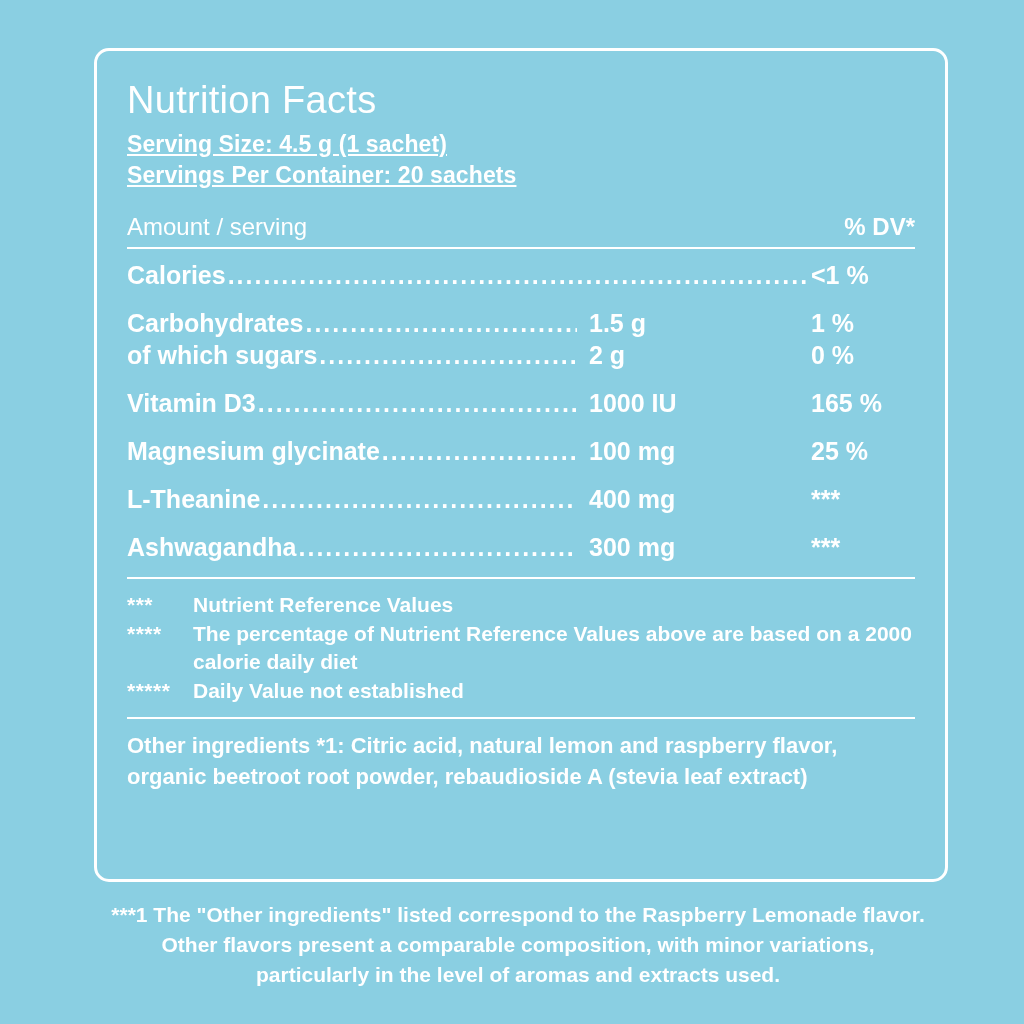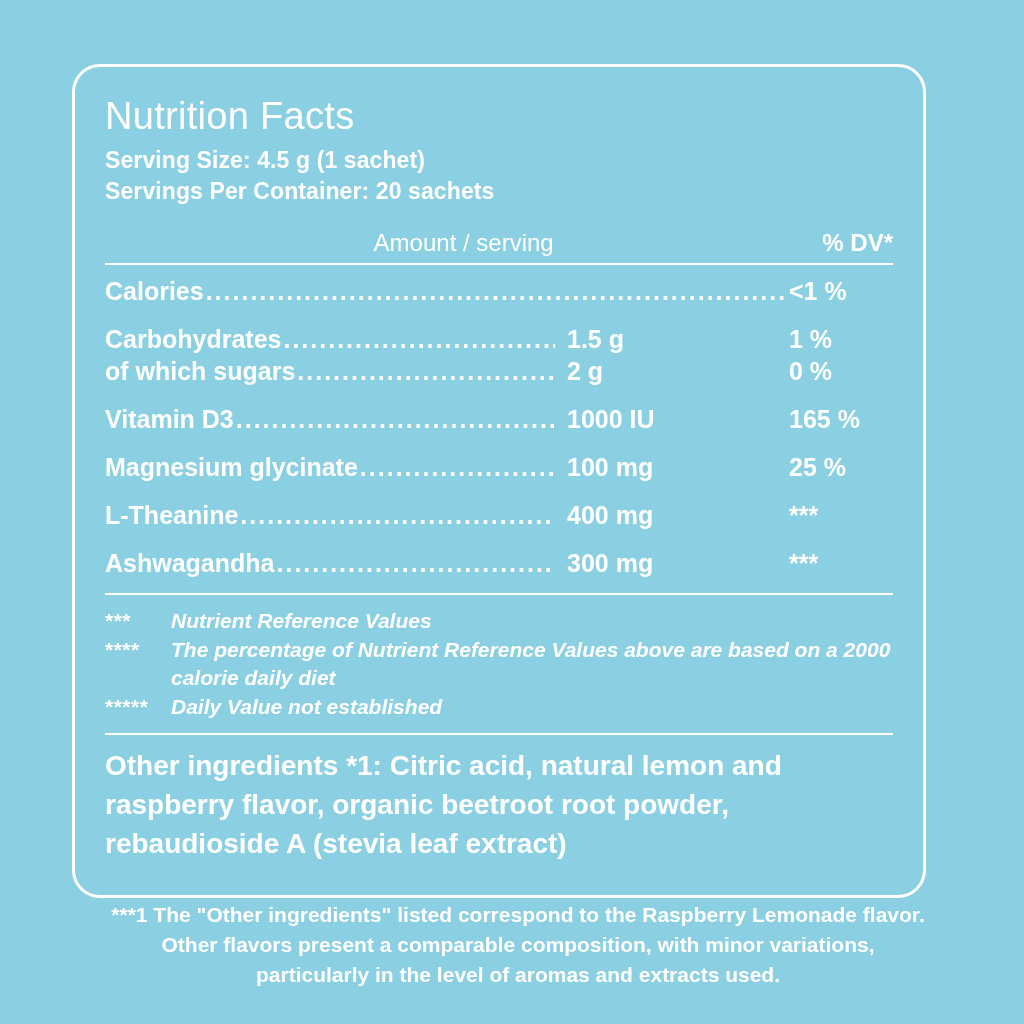--- a/index.html
+++ b/index.html
@@ -9,50 +9,49 @@
   body {
     width: 1024px;
     height: 1024px;
     background: #8ACFE2;
     font-family: "Liberation Sans", sans-serif;
     color: #ffffff;
     overflow: hidden;
   }
   .panel {
     position: absolute;
-    left: 72px;
+    left: 94px;
     top: 48px;
     width: 854px;
     height: 834px;
     box-sizing: border-box;
     border: 3px solid #ffffff;
-    border-radius: 28px;
+    border-radius: 15px;
     padding: 28px 30px 18px 30px;
-    margin-top: 16px;
   }
   .title {
     font-size: 38px;
     font-weight: 400;
     letter-spacing: 0.3px;
     line-height: 1.15;
     margin: 0 0 6px 0;
   }
   .serving-line {
     font-size: 23px;
     font-weight: 700;
     line-height: 1.36;
     letter-spacing: 0.1px;
+    text-decoration: underline;
   }
   .amount-head {
     display: flex;
     align-items: baseline;
     margin-top: 22px;
     font-size: 24px;
     font-weight: 400;
-    text-align: center;
   }
   .amount-head .left { flex: 1; }
   .amount-head .right { font-size: 24px; font-weight: bold; }
   .rule {
     border: 0;
     border-top: 2px solid #ffffff;
     margin: 6px 0 0 0;
   }
   .rule.thin {
     border-top: 2px solid #ffffff;
@@ -102,23 +101,23 @@
     font-weight: 700;
     line-height: 1.36;
   }
   .fn-row {
     display: flex;
   }
   .fn-mark {
     flex: 0 0 66px;
     letter-spacing: 0.5px;
   }
-  .fn-text { flex: 1; font-style: italic; }
+  .fn-text { flex: 1; }
   .other {
-    font-size: 28px;
+    font-size: 22px;
     font-weight: 700;
     line-height: 1.38;
     margin-top: 12px;
   }
   .other .lead { font-weight: 700; }
   .disclaimer {
     position: absolute;
     left: 104px;
     top: 900px;
     width: 828px;

